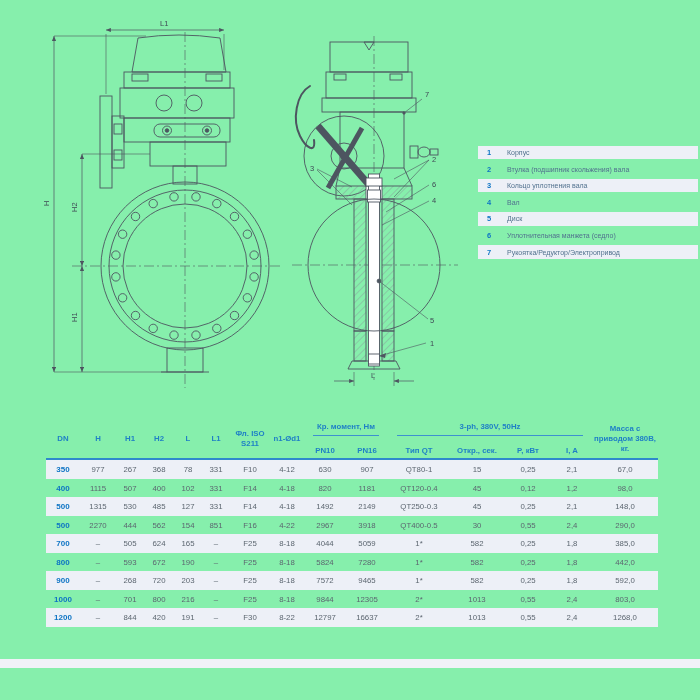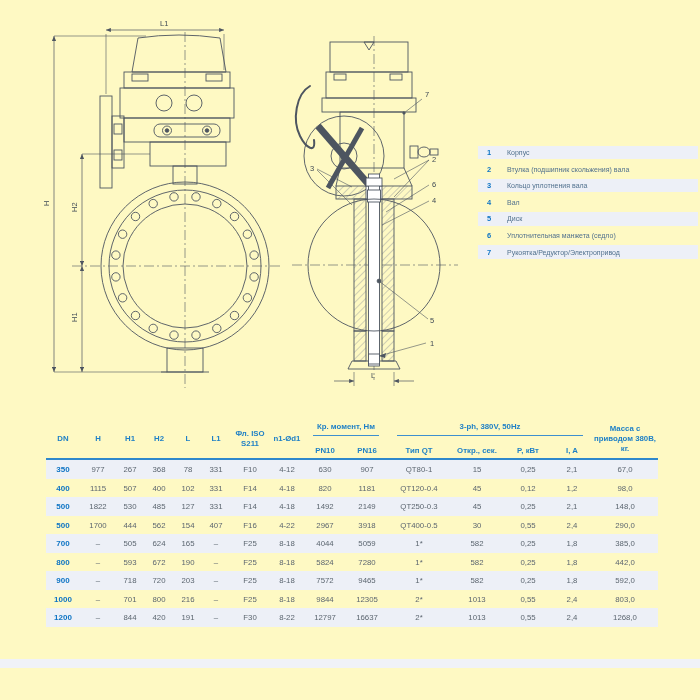--- a/index.html
+++ b/index.html
@@ -1,18 +1,18 @@
 <!DOCTYPE html>
 <html><head>
 <meta charset="utf-8">
 <style>
   html,body{margin:0;padding:0;}
   body{width:700px;height:700px;background:#ffffff;position:relative;
        font-family:"Liberation Sans",sans-serif;overflow:hidden;}
-  .page{position:absolute;inset:0;background:#fef9c3;}
+  .page{position:absolute;inset:0;background:#86efac;}
 
   
   .drawing{position:absolute;}
   .drawing svg text{font-family:"Liberation Sans",sans-serif;fill:#3f4a55;}
 
   
   .legend{position:absolute;left:478px;top:146px;width:220px;}
   .legend-row{display:flex;align-items:center;height:13.2px;margin-bottom:3.4px;padding-left:9px;}
   .legend-row:nth-child(odd){background:#edf0f7;}
   .legend-num{color:#0e74c4;font-weight:bold;font-size:7.5px;width:20px;flex:0 0 20px;}
@@ -316,42 +316,42 @@
           <td>820</td>
           <td>1181</td>
           <td>QT120-0.4</td>
           <td>45</td>
           <td>0,12</td>
           <td>1,2</td>
           <td>98,0</td>
         </tr>
         <tr>
           <td class="dn">500</td>
-          <td>1822</td>
+          <td>1315</td>
           <td>530</td>
           <td>485</td>
           <td>127</td>
           <td>331</td>
           <td>F14</td>
           <td>4-18</td>
           <td>1492</td>
           <td>2149</td>
           <td>QT250-0.3</td>
           <td>45</td>
           <td>0,25</td>
           <td>2,1</td>
           <td>148,0</td>
         </tr>
         <tr>
           <td class="dn">500</td>
-          <td>1700</td>
+          <td>2270</td>
           <td>444</td>
           <td>562</td>
           <td>154</td>
-          <td>407</td>
+          <td>851</td>
           <td>F16</td>
           <td>4-22</td>
           <td>2967</td>
           <td>3918</td>
           <td>QT400-0.5</td>
           <td>30</td>
           <td>0,55</td>
           <td>2,4</td>
           <td>290,0</td>
         </tr>
@@ -385,21 +385,21 @@
           <td>7280</td>
           <td>1*</td>
           <td>582</td>
           <td>0,25</td>
           <td>1,8</td>
           <td>442,0</td>
         </tr>
         <tr>
           <td class="dn">900</td>
           <td>–</td>
-          <td>718</td>
+          <td>268</td>
           <td>720</td>
           <td>203</td>
           <td>–</td>
           <td>F25</td>
           <td>8-18</td>
           <td>7572</td>
           <td>9465</td>
           <td>1*</td>
           <td>582</td>
           <td>0,25</td>

